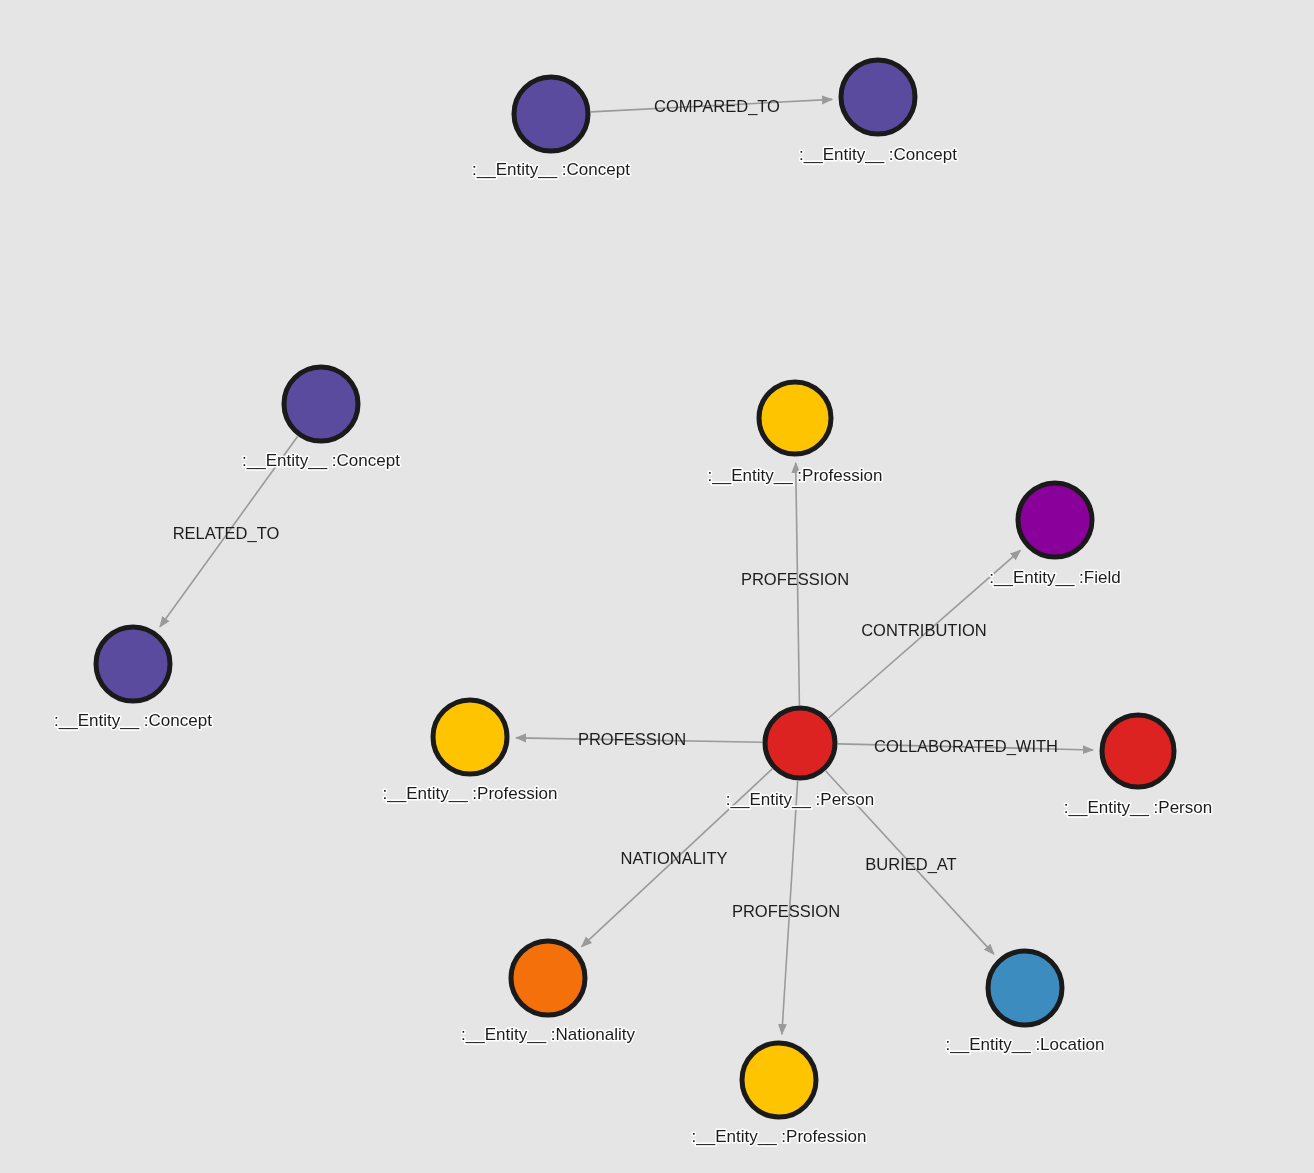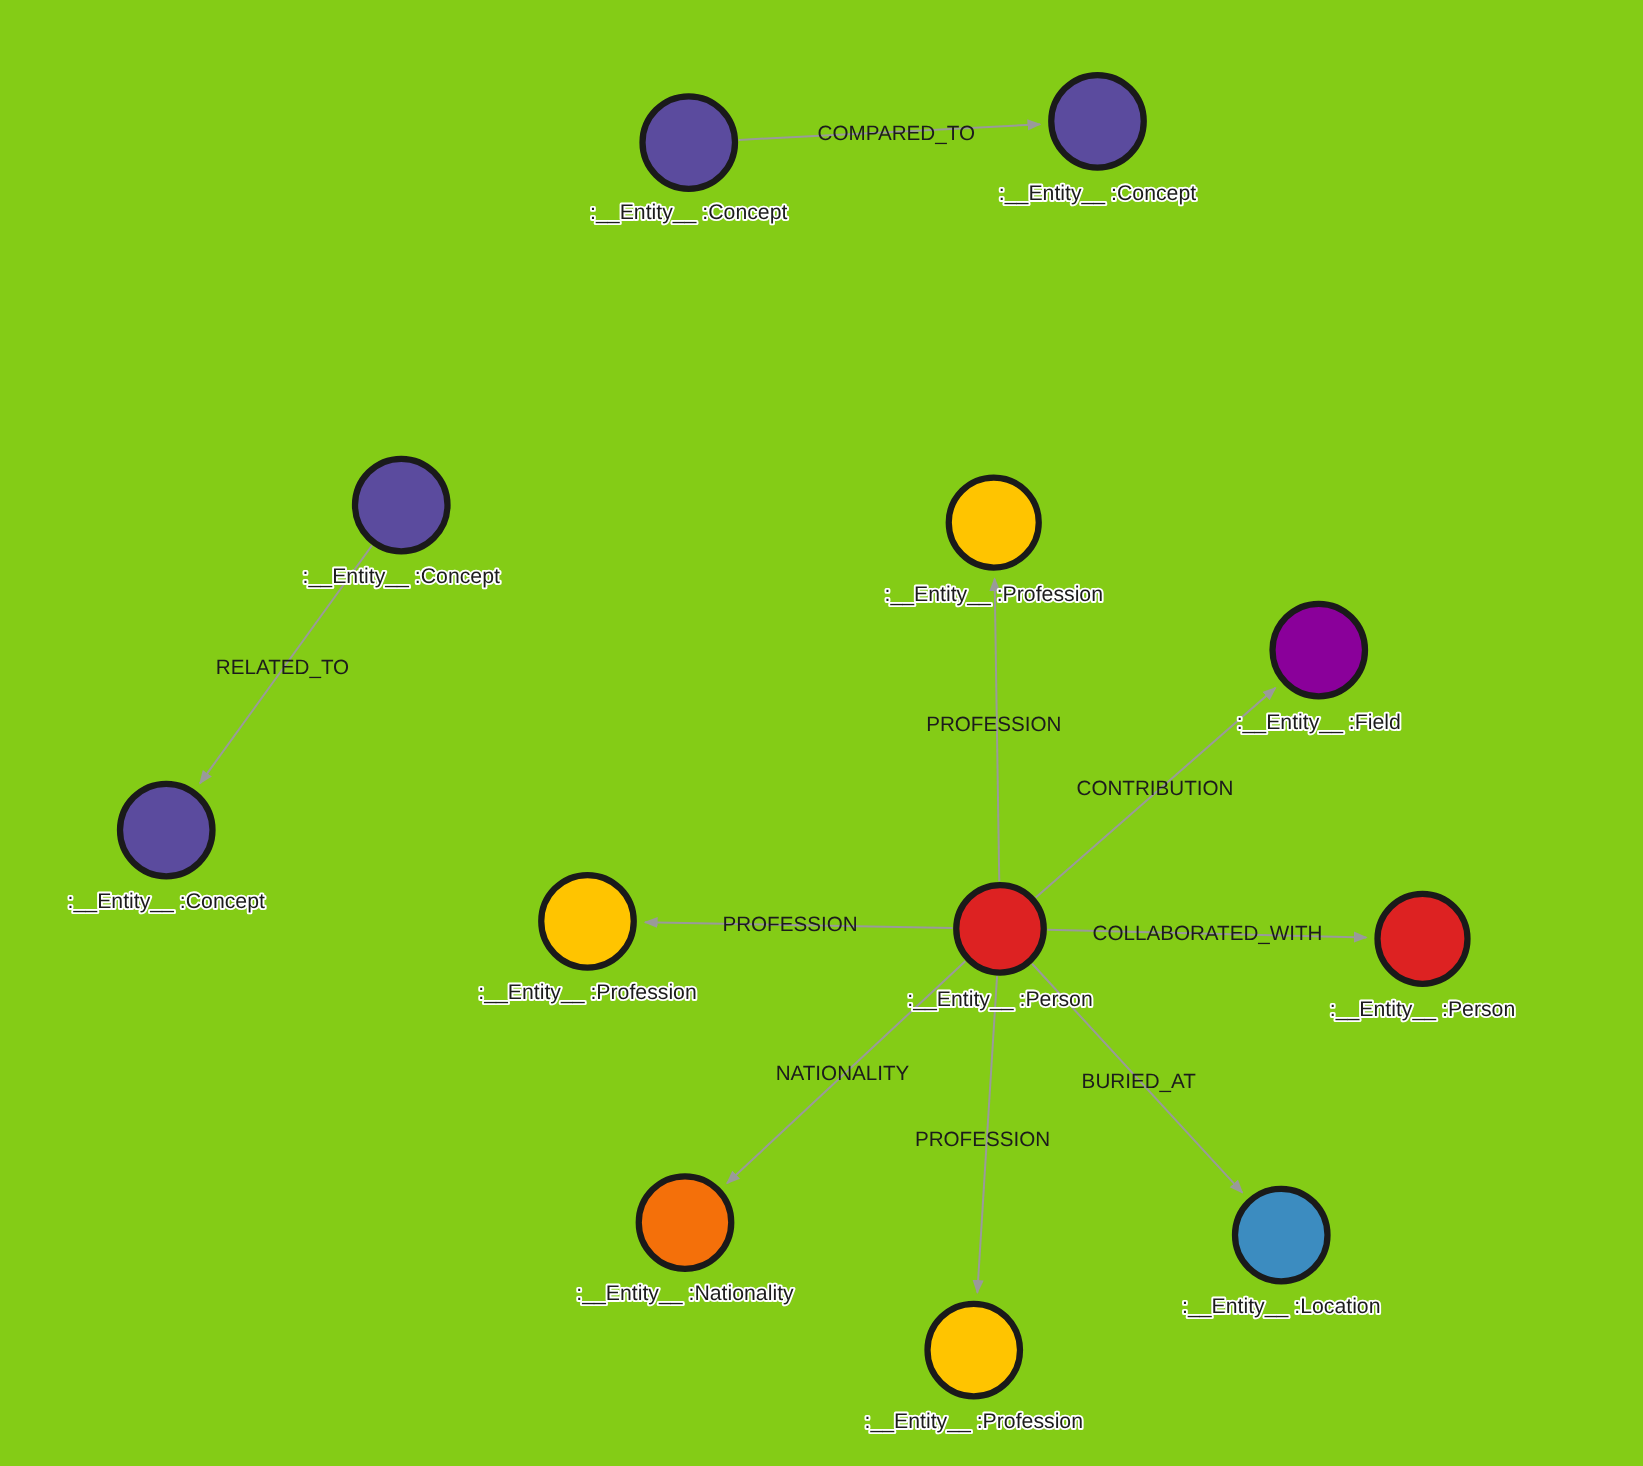--- a/index.html
+++ b/index.html
@@ -8,21 +8,21 @@
     padding: 0;
     background: #ffffff;
   }
   body {
     font-family: "Liberation Sans", sans-serif;
   }
   #graph-canvas {
     position: relative;
     width: 1314px;
     height: 1173px;
-    background: #84cc16;
+    background: #e5e5e5;
     overflow: hidden;
   }
   #graph-svg {
     position: absolute;
     top: 0;
     left: 0;
     width: 1314px;
     height: 1173px;
     display: block;
   }

